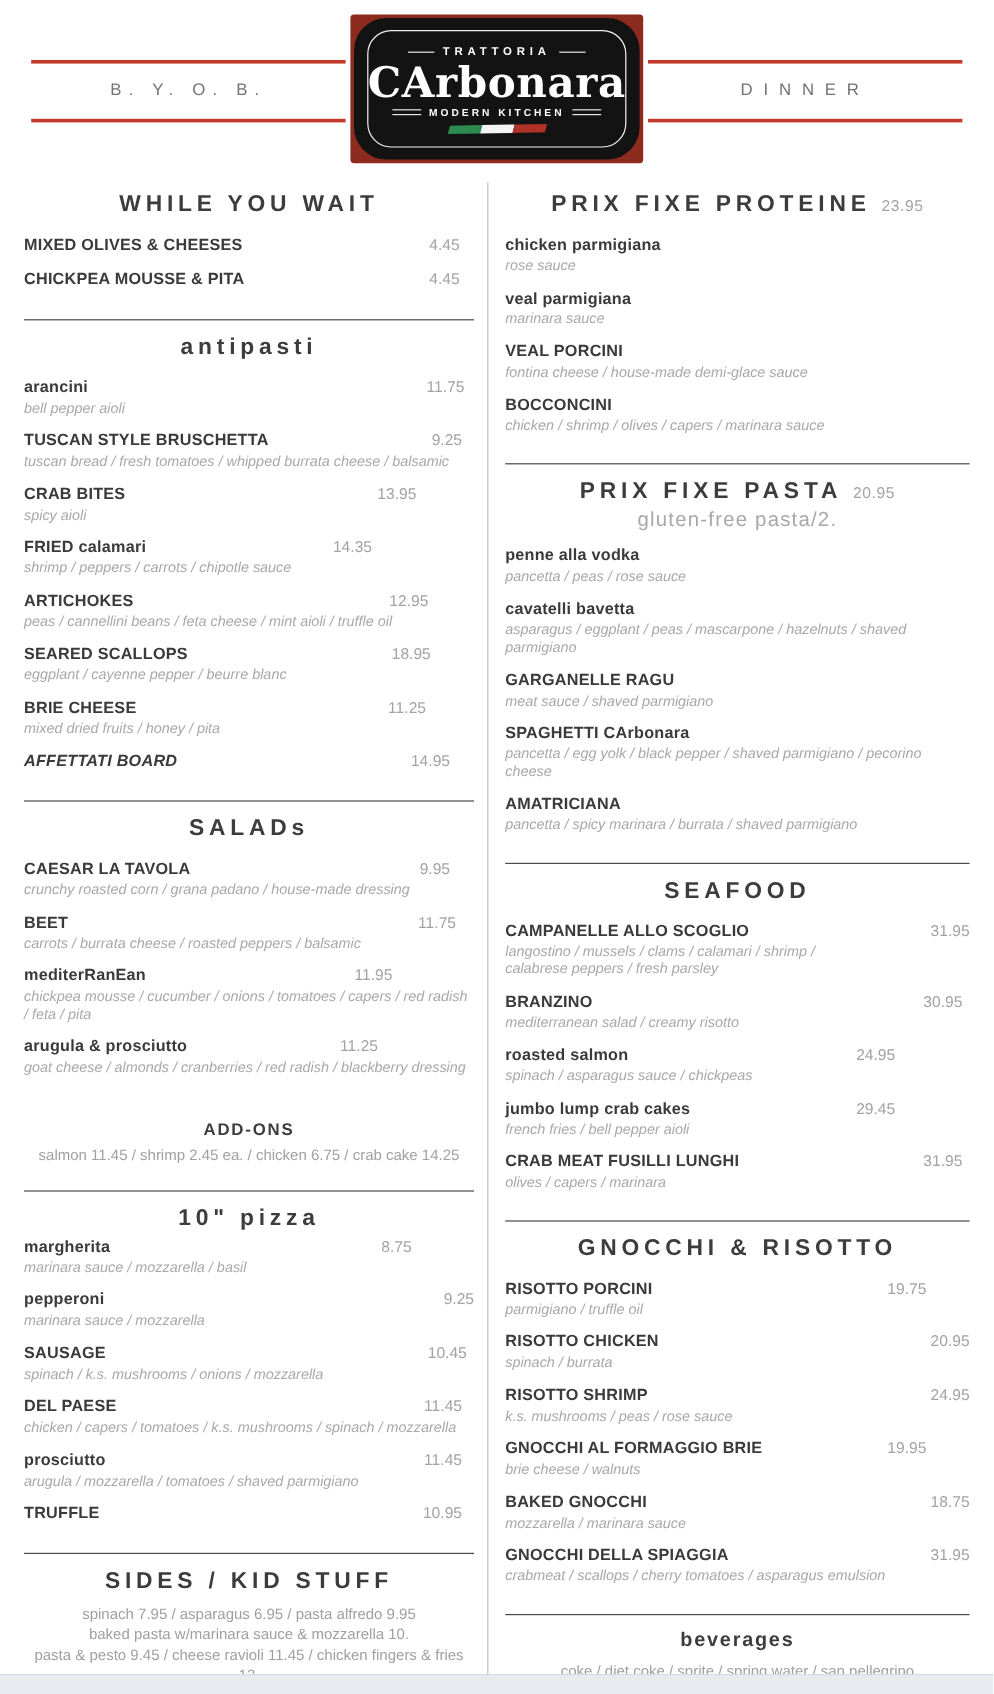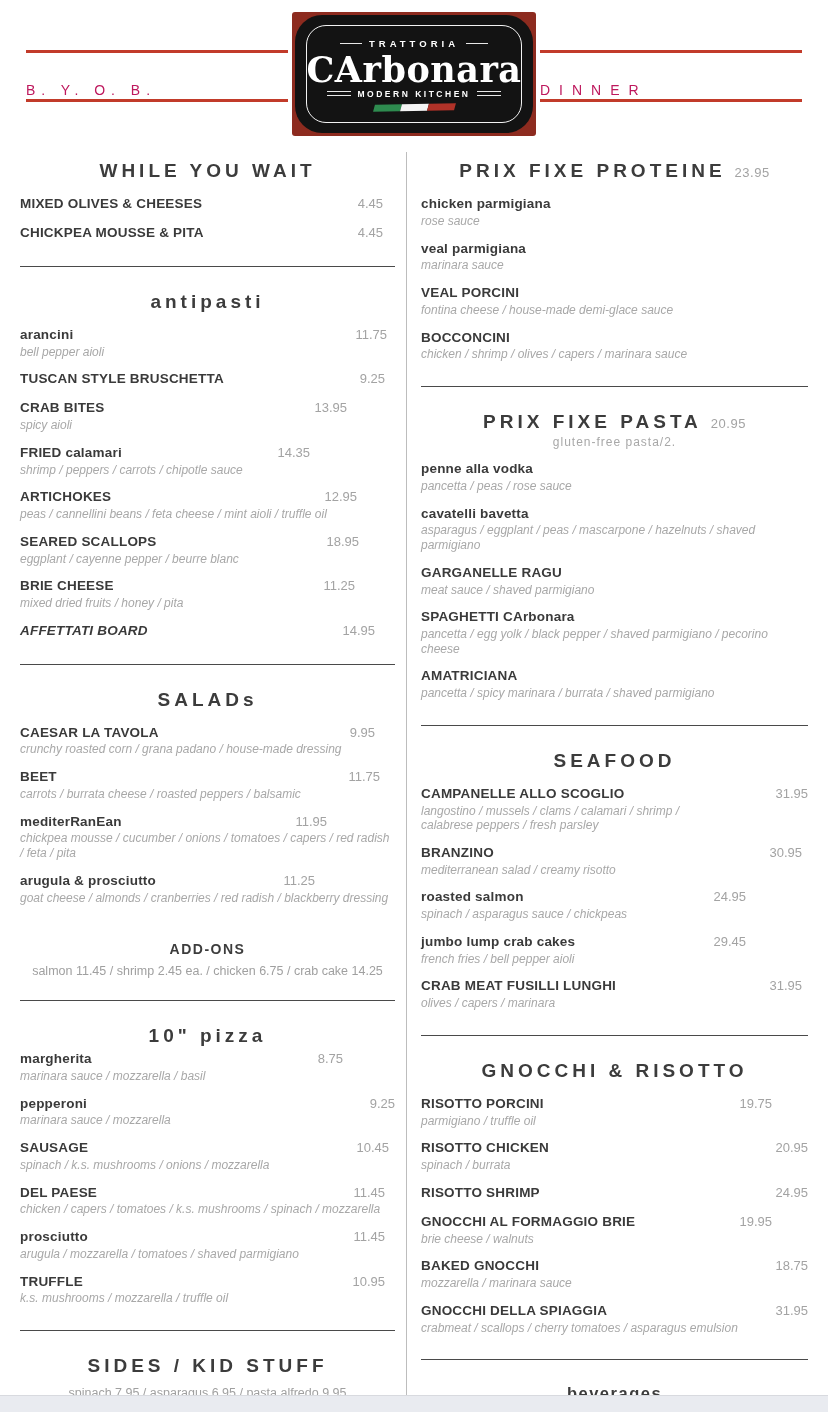--- a/index.html
+++ b/index.html
@@ -6,21 +6,21 @@
   body{width:828px;font-family:"Liberation Sans","DejaVu Sans",sans-serif;-webkit-font-smoothing:antialiased;}
   .page{position:relative;width:828px;height:1412px;background:#fff;overflow:hidden;}
 
   
   .header{position:relative;height:148px;}
   .hline{position:absolute;height:3px;background:#c23b2a;}
   .hl-lt{left:26px;right:calc(50% + 126px);top:50px;}
   .hl-lb{left:26px;right:calc(50% + 126px);top:99px;}
   .hl-rt{left:calc(50% + 126px);right:26px;top:50px;}
   .hl-rb{left:calc(50% + 126px);right:26px;top:99px;}
-  .side-label{position:absolute;top:82px;color:#be185d;font-size:14px;letter-spacing:6px;}
+  .side-label{position:absolute;top:66px;color:#737373;font-size:14px;letter-spacing:6px;text-align:center;}
   .byob{left:26px;width:calc(50% - 152px);}
   .dinner{left:calc(50% + 126px);width:calc(50% - 152px);}
 
   .badge-wrap{position:absolute;left:50%;top:12px;transform:translateX(-50%);
     background:#8d2b1f;padding:3px;border-radius:3px;}
   .badge{width:238px;height:118px;background:#131313;border-radius:27px;
     display:flex;flex-direction:column;align-items:center;justify-content:center;gap:3px;}
   .badge-frame{border:1.5px solid #f3f3f3;border-radius:20px;width:214px;height:96px;
     display:flex;flex-direction:column;align-items:center;justify-content:center;gap:2px;}
   .logo-top{display:flex;align-items:center;gap:7px;color:#fff;font-size:9.5px;letter-spacing:4px;font-weight:bold;}
@@ -33,27 +33,27 @@
   .flag span{width:27px;height:7px;transform:skewX(-16deg);}
   .flag .g{background:#2e8b4f;}.flag .w{background:#f4f4f4;}.flag .r{background:#b03228;}
 
   
   .columns{display:flex;padding:4px 20px 0 20px;min-height:1190px;}
   .col-left{width:386px;padding-right:11px;box-sizing:border-box;}
   .col-div{width:1px;background:#bdbdbd;}
   .col-right{flex:1;padding-left:14px;}
 
   .menu-section{padding:8px 0 6px 0;}
-  .divided{border-top:1.5px solid #4a4a4a;margin-top:6px;padding-top:24px;}
+  .divided{border-top:1.5px solid #4a4a4a;margin-top:6px;padding-top:12px;}
   .sec-title{margin:0 0 14px 0;text-align:center;font-size:19px;font-weight:bold;
     letter-spacing:4px;color:#3c3c3c;display:flex;justify-content:center;align-items:baseline;gap:9px;}
   .sec-title.sub{font-size:14px;letter-spacing:1.5px;margin-bottom:6px;}
   .sec-title.mid{font-size:16.5px;letter-spacing:1.5px;margin-bottom:8px;}
   .sec-price{font-size:13px;font-weight:normal;color:#a3a3a3;letter-spacing:.5px;}
-  .sec-subtitle{text-align:center;color:#a8a8a8;font-size:12px;letter-spacing:1px;margin:-12px 0 12px 0;}
+  .sec-subtitle{text-align:center;color:#a8a8a8;font-size:17px;letter-spacing:1px;margin:-12px 0 12px 0;}
 
   .item{margin-bottom:12px;}
   .row{display:flex;justify-content:space-between;align-items:baseline;text-align:center;}
   .iname{font-weight:bold;color:#3a3a3a;font-size:13.5px;letter-spacing:.2px;line-height:1.25;}
   .iprice{color:#a3a3a3;font-size:13px;white-space:nowrap;}
   .idesc{color:#a8a8a8;font-style:italic;font-size:12px;line-height:1.22;margin-top:1px;}
   .idesc:empty{display:none;}
 
   .note-line{text-align:center;color:#a0a0a0;font-size:12.5px;line-height:1.35;}
 
@@ -136,20 +136,21 @@
                 <span class="iprice" style="margin-right: 8px;">11.75</span>
               </div>
               <div class="idesc">bell pepper aioli</div>
             </div>
 
             <div class="item">
               <div class="row">
                 <span class="iname">TUSCAN STYLE BRUSCHETTA</span>
                 <span class="iprice" style="margin-right: 10px;">9.25</span>
               </div>
+              <div class="idesc">tuscan bread / fresh tomatoes / whipped burrata cheese / balsamic</div>
             </div>
 
             <div class="item">
               <div class="row">
                 <span class="iname">CRAB BITES</span>
                 <span class="iprice" style="margin-right: 48px;">13.95</span>
               </div>
               <div class="idesc">spicy aioli</div>
             </div>
 
@@ -289,21 +290,20 @@
                 <span class="iprice" style="margin-right: 10px;">11.45</span>
               </div>
               <div class="idesc">arugula / mozzarella / tomatoes / shaved parmigiano</div>
             </div>
 
             <div class="item">
               <div class="row">
                 <span class="iname">TRUFFLE</span>
                 <span class="iprice" style="margin-right: 10px;">10.95</span>
               </div>
-              <div class="idesc">k.s. mushrooms / mozzarella / truffle oil</div>
             </div>
           </div>
       </section>
 
       <section class="menu-section divided">
         <h2 class="sec-title" style="margin-bottom:8px;">
             <span>SIDES / KID STUFF</span>
           </h2>
         <div>
 
@@ -478,20 +478,21 @@
                 <span class="iprice" style="margin-right: 0px;">20.95</span>
               </div>
               <div class="idesc">spinach / burrata</div>
             </div>
 
             <div class="item">
               <div class="row">
                 <span class="iname">RISOTTO SHRIMP</span>
                 <span class="iprice" style="margin-right: 0px;">24.95</span>
               </div>
+              <div class="idesc">k.s. mushrooms / peas / rose sauce</div>
             </div>
 
             <div class="item">
               <div class="row">
                 <span class="iname">GNOCCHI AL FORMAGGIO BRIE</span>
                 <span class="iprice" style="margin-right: 36px;">19.95</span>
               </div>
               <div class="idesc">brie cheese / walnuts</div>
             </div>
 

